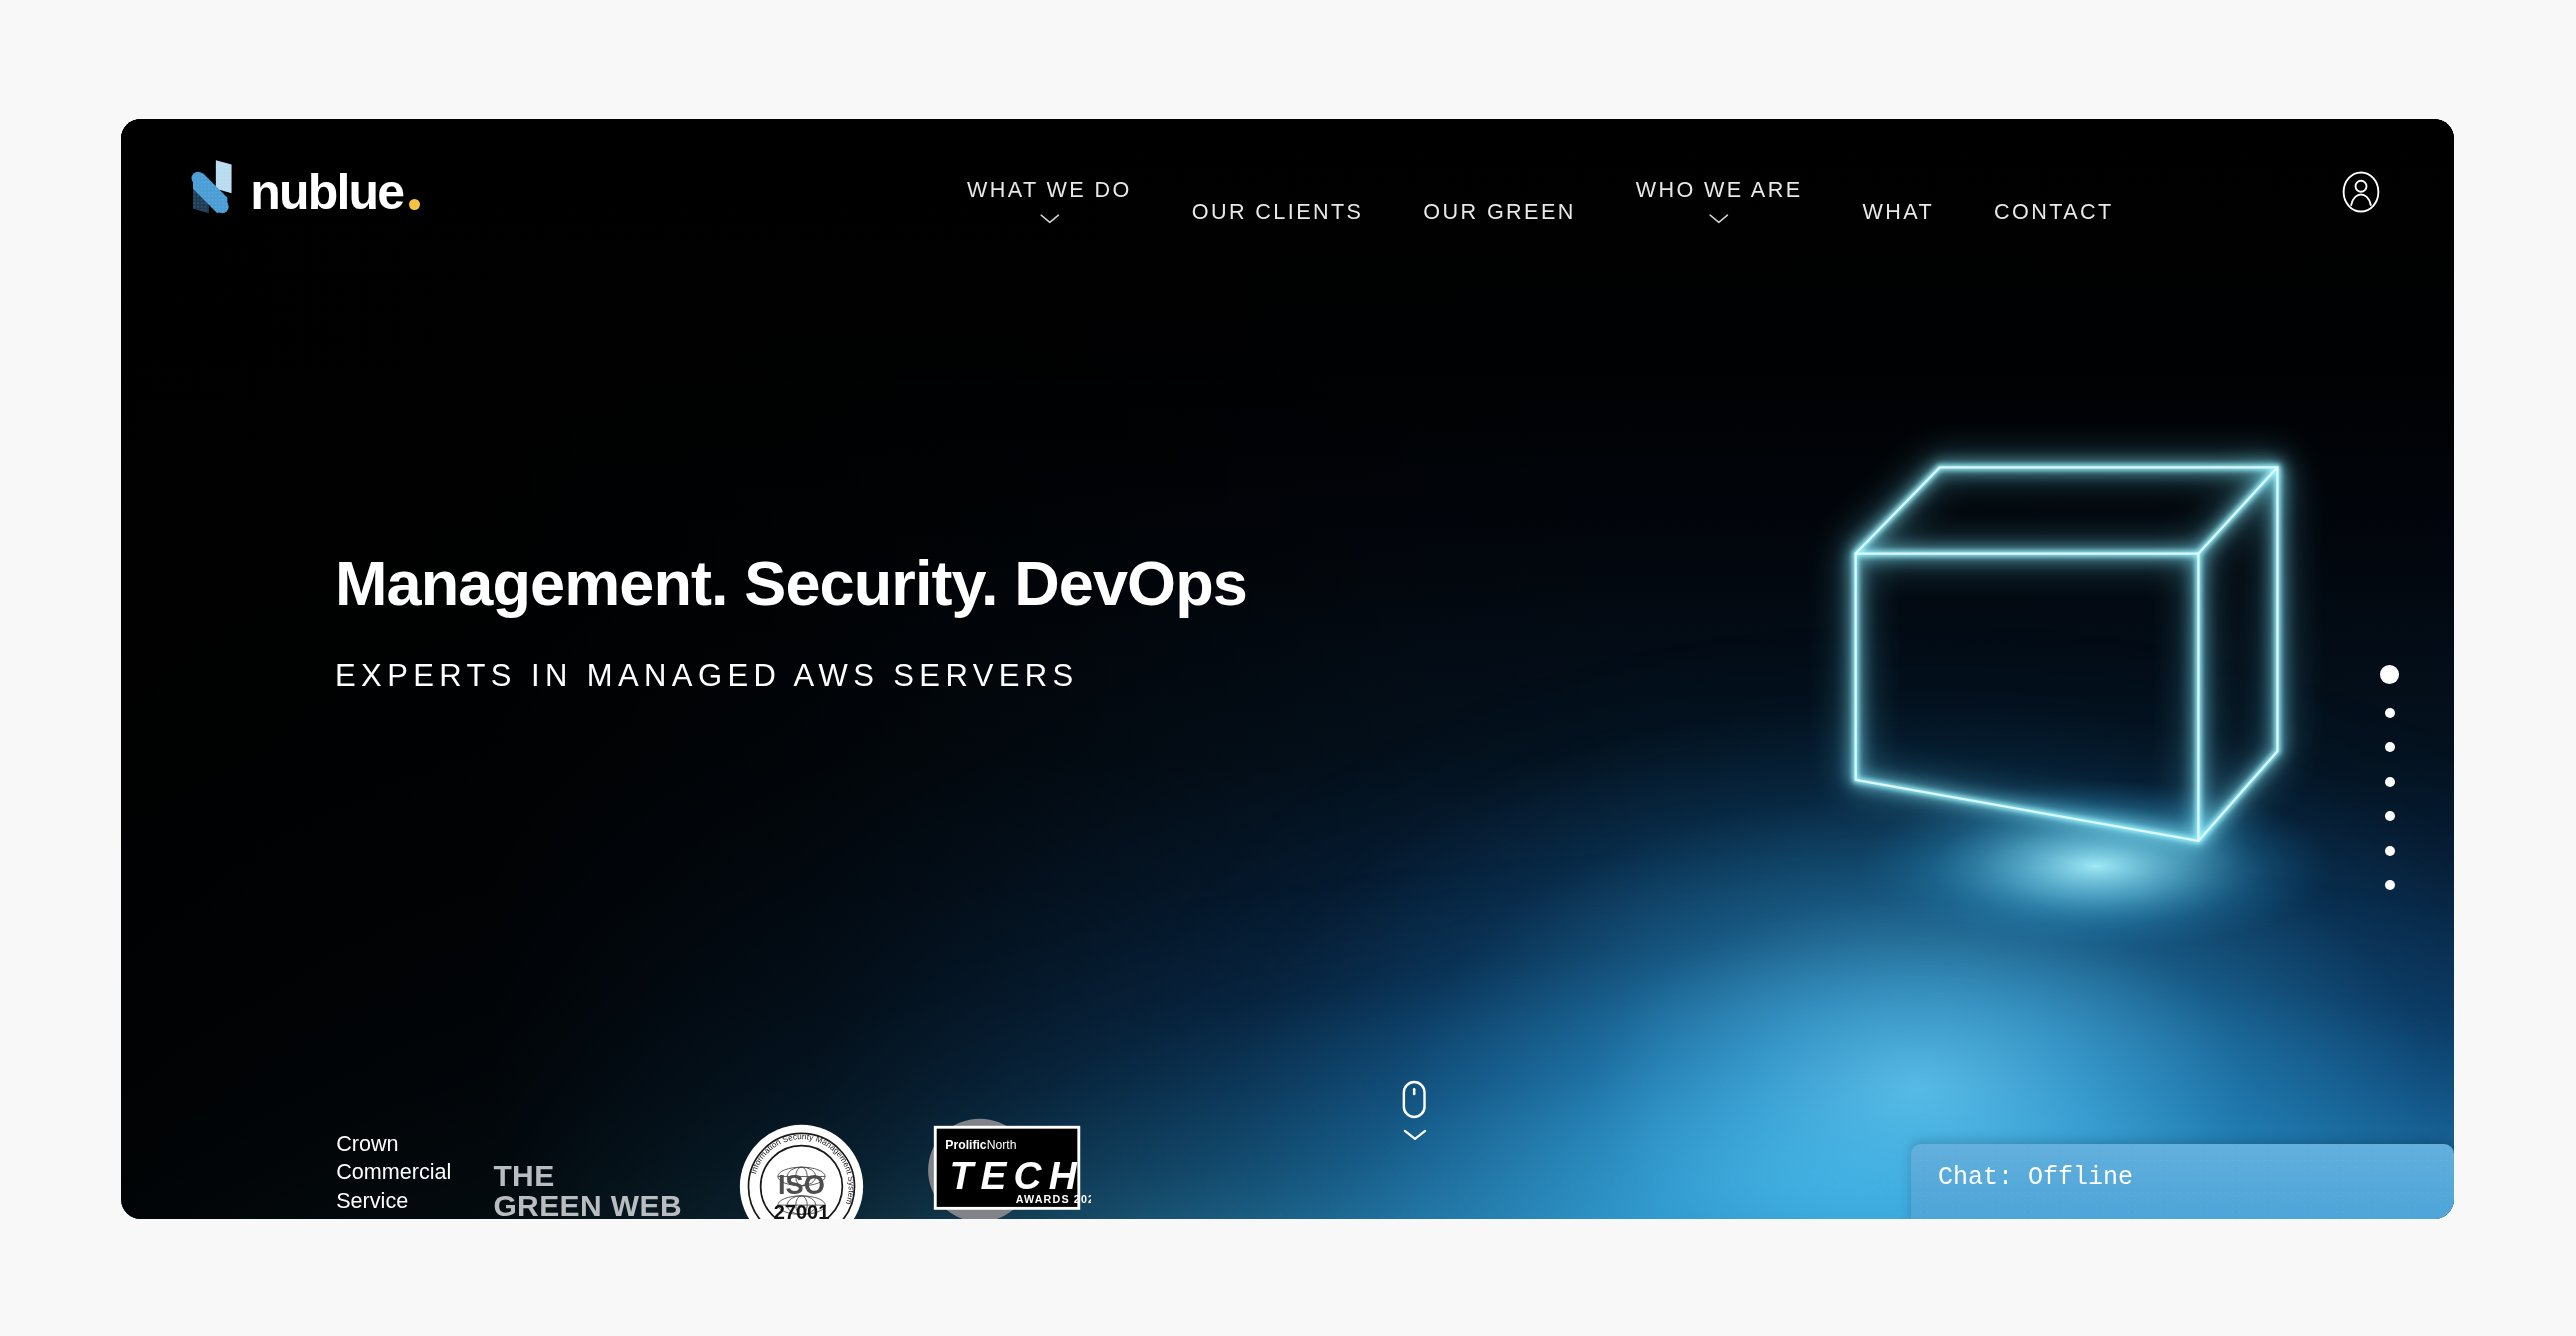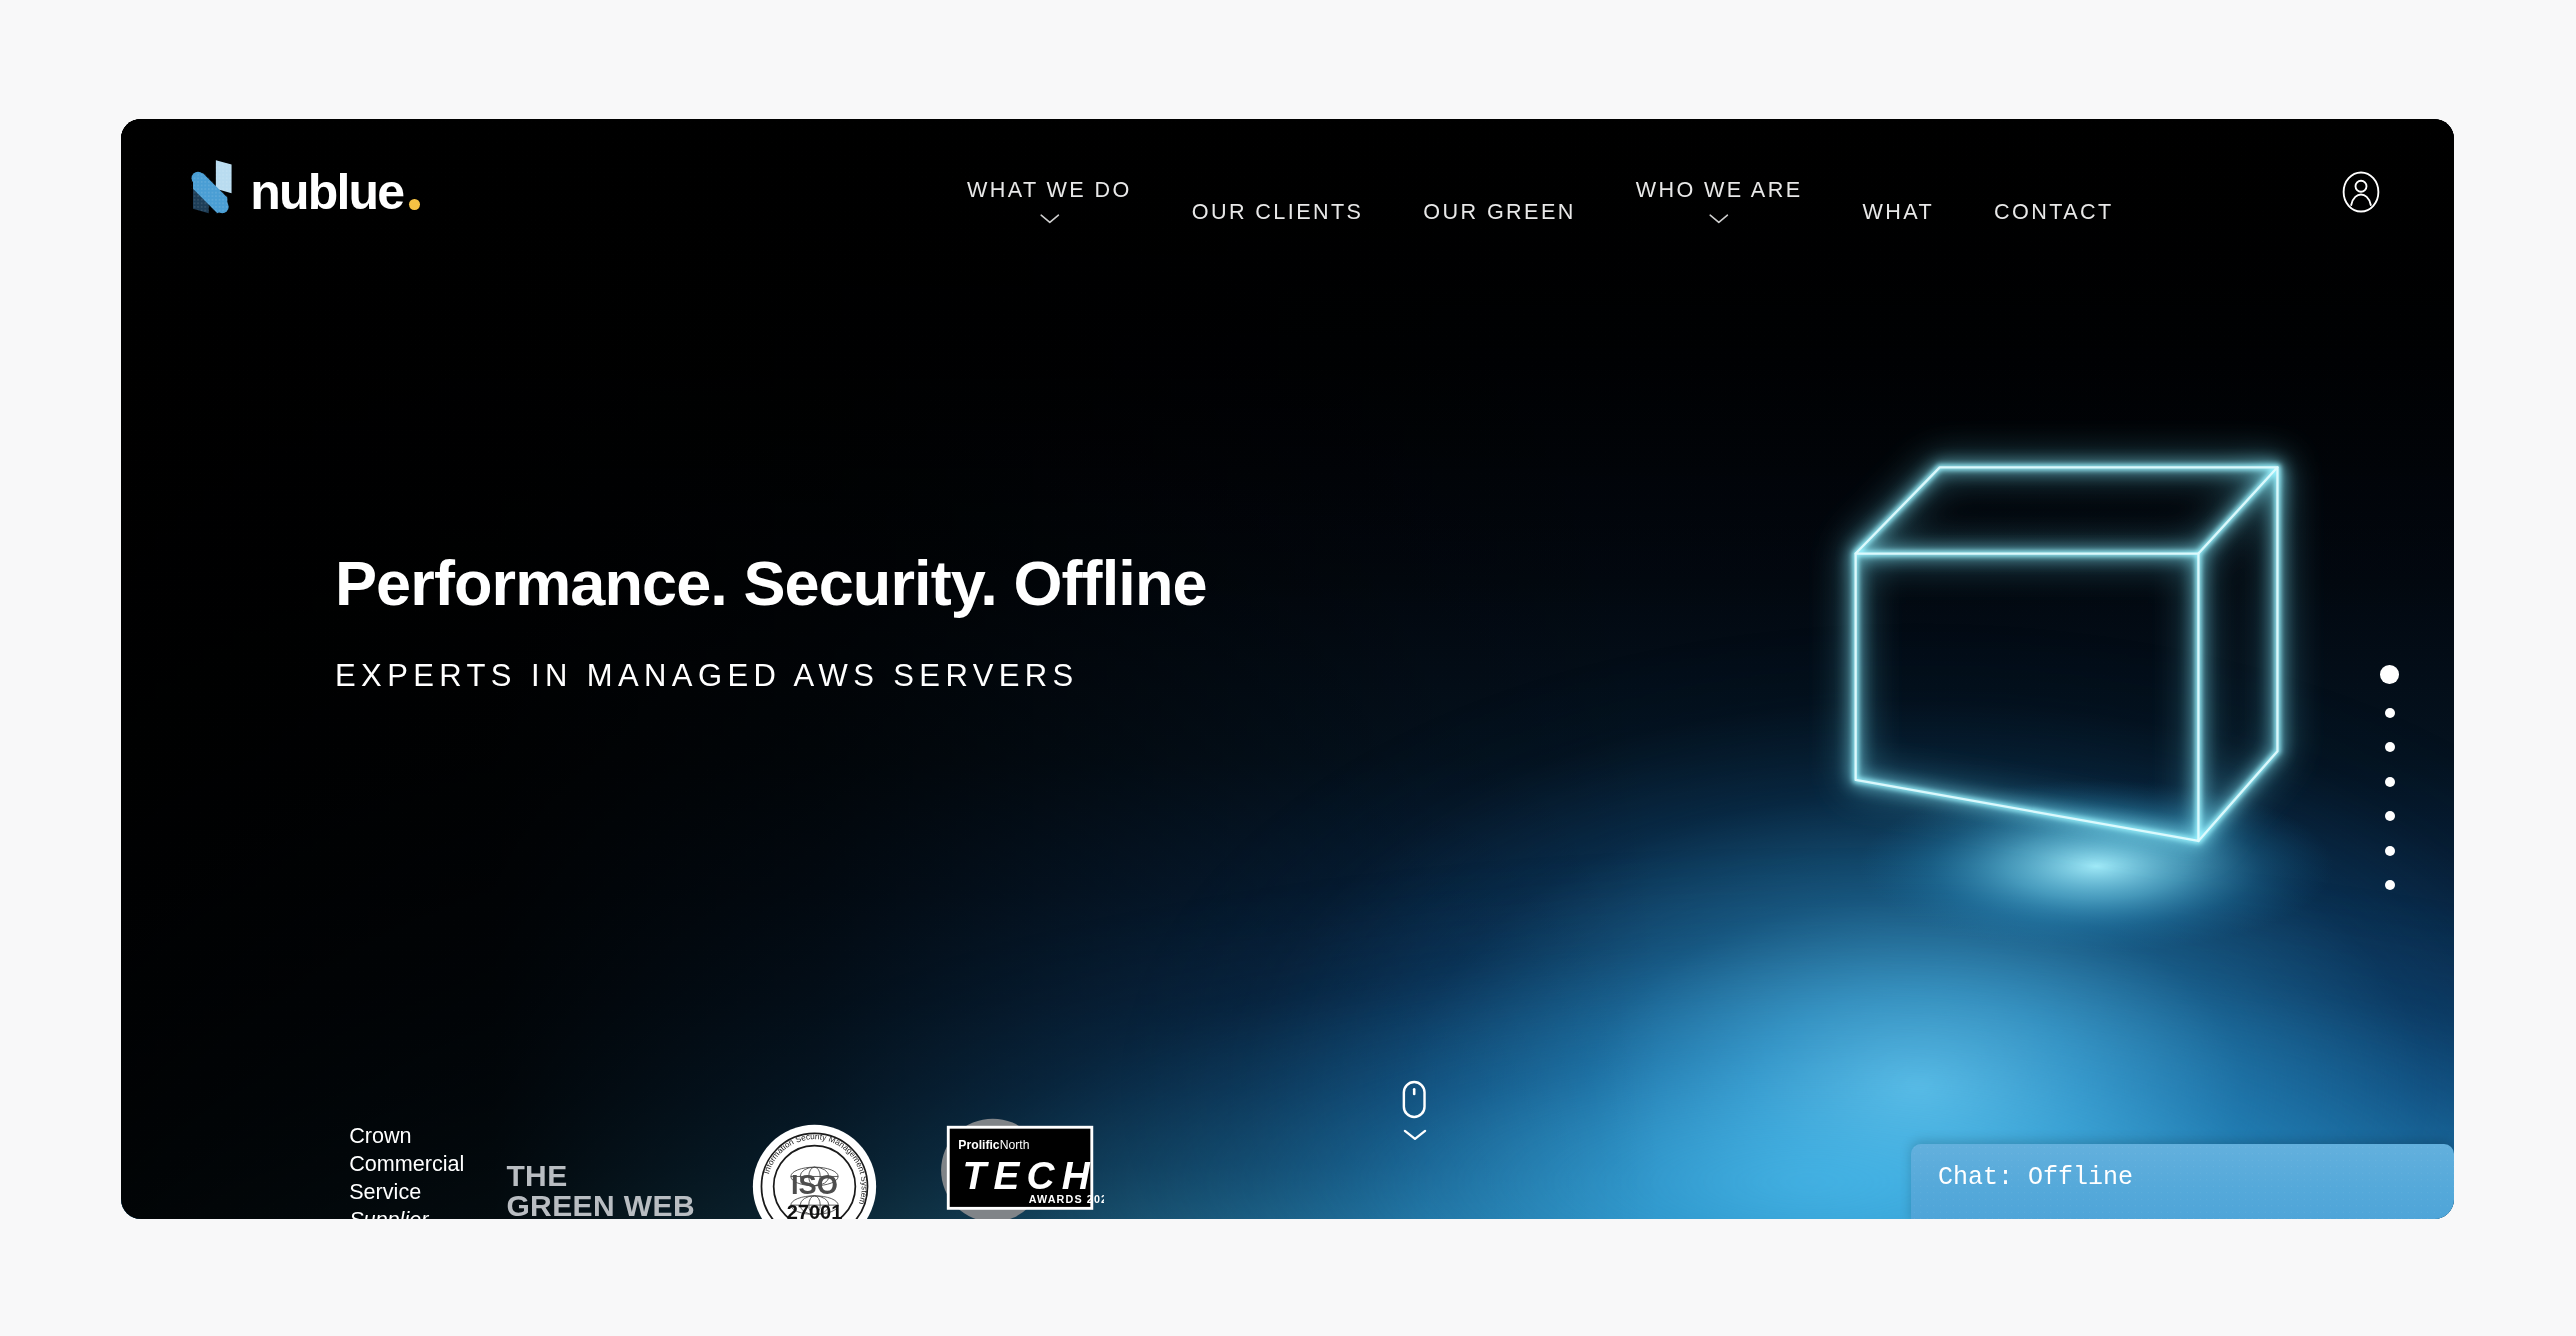--- a/index.html
+++ b/index.html
@@ -219,22 +219,21 @@
     left: 213px;
     bottom: -32px;
     display: flex;
     align-items: flex-end;
     gap: 42px;
     z-index: 20;
   }
   .badge { display: block; }
   .badge-ccs {
     display: flex;
-    align-items: flex-start;
-    gap: 13px;
+    align-items: center;
     height: 129px;
   }
   .ccs-rule {
     width: 2.2px;
     background: #ffffff;
     opacity: 0.92;
   }
   .ccs-lines {
     color: #ffffff;
     font-size: 21.6px;
@@ -448,21 +447,21 @@
     <div class="account-btn">
       <svg viewBox="0 0 58 58" width="42" height="42">
         <ellipse cx="29" cy="29" rx="24" ry="27" fill="none" stroke="#ffffff" stroke-width="2.6"></ellipse>
         <circle cx="29" cy="21" r="7.6" fill="none" stroke="#ffffff" stroke-width="2.6"></circle>
         <path d="M 15.5 47 C 17.5 36.5 24 32.5 29 32.5 C 34 32.5 40.5 36.5 42.5 47" fill="none" stroke="#ffffff" stroke-width="2.6" stroke-linecap="round"></path>
       </svg>
     </div>
   </header>
 
   <div class="hero-copy">
-    <h1 class="hero-title">Performance. Security. Offline</h1>
+    <h1 class="hero-title">Management. Security. DevOps</h1>
     <p class="hero-subtitle">EXPERTS IN  MANAGED AWS SERVERS</p>
   </div>
 
   <div class="badges">
 
     <div class="badge badge-ccs">
       <div class="ccs-rule"></div>
       <div class="ccs-lines">
         <div>Crown</div>
         <div>Commercial</div>

